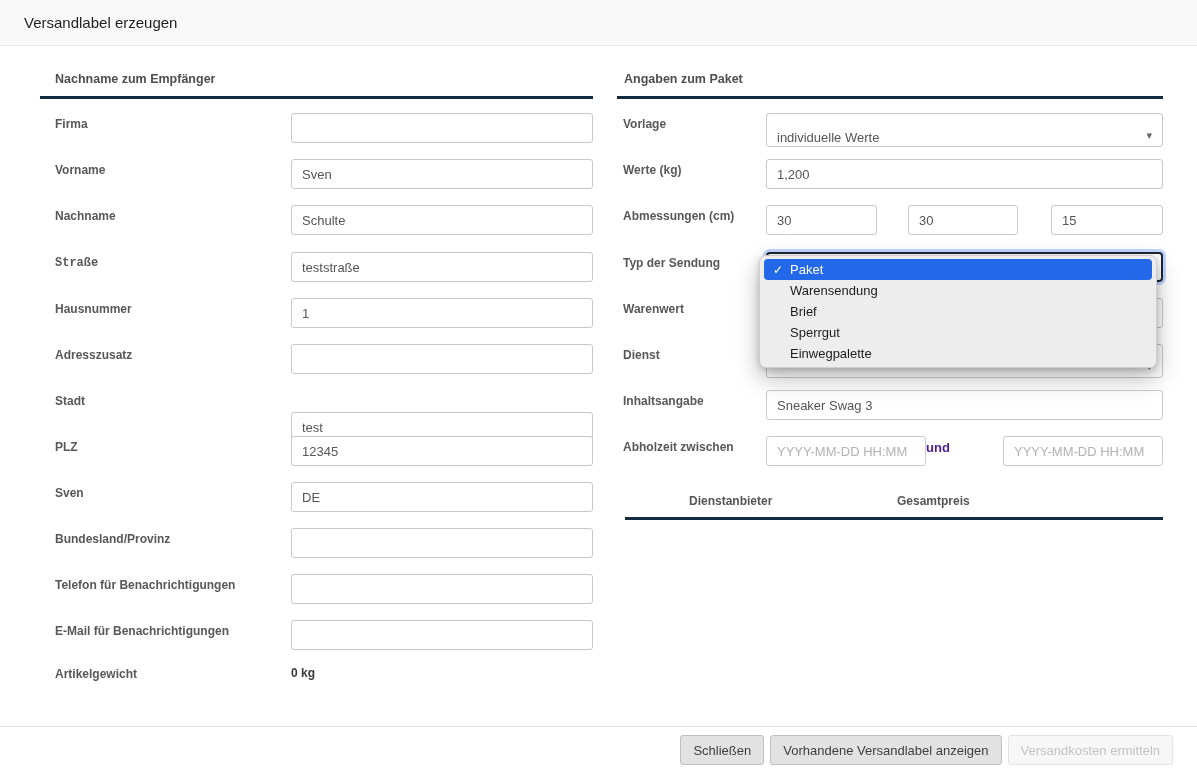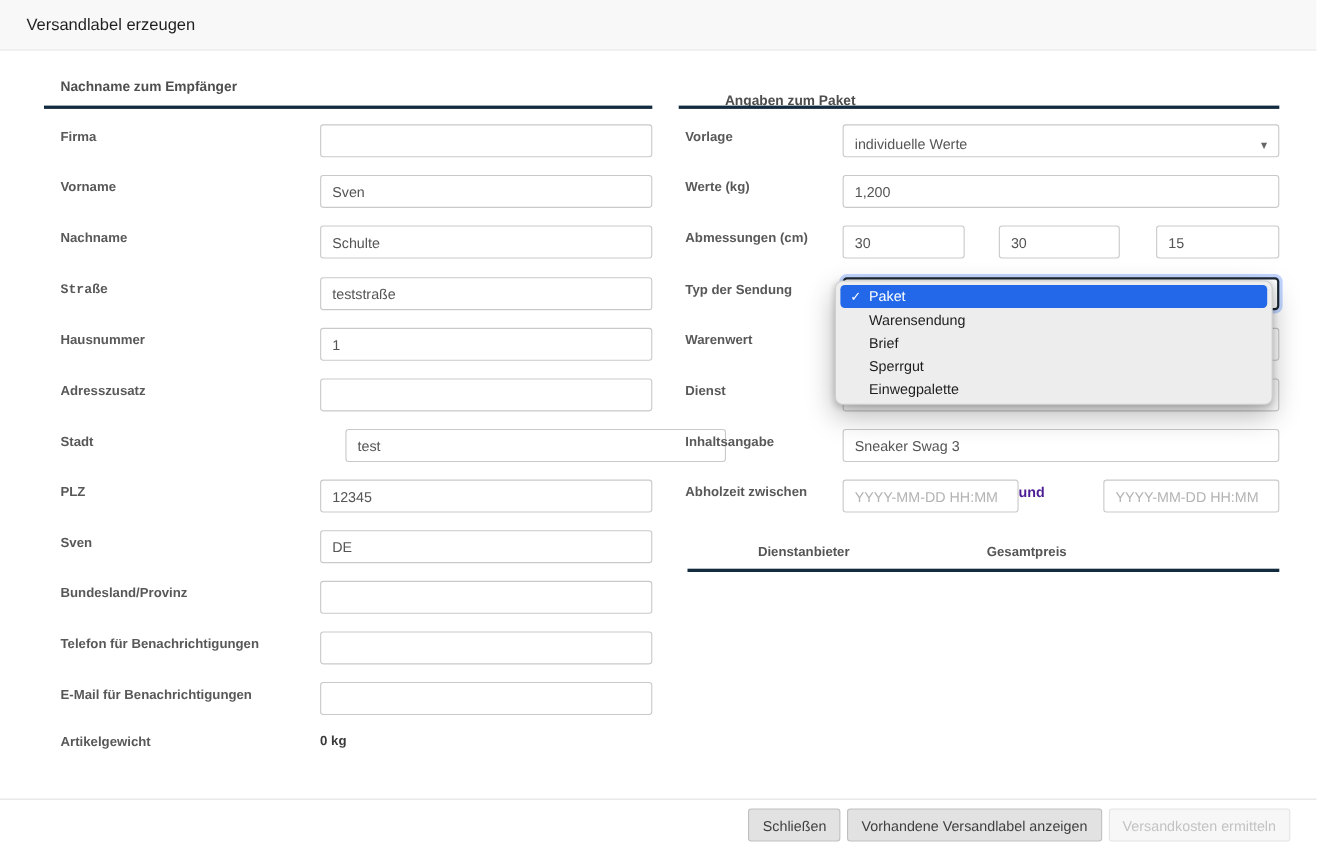--- a/index.html
+++ b/index.html
@@ -25,22 +25,22 @@
   .txt{
     position:absolute;height:30px;box-sizing:border-box;
     border:1px solid #c9c9c9;border-radius:3px;background:#fff;
     font-family:"Liberation Sans",sans-serif;font-size:13px;color:#555;
     padding:0 10px;outline:none;
   }
   .txt::placeholder{color:#b3b3b3;}
   .selectbox{
     position:absolute;height:30px;box-sizing:border-box;
     border:1px solid #c9c9c9;border-radius:3px;background:#fff;
-    display:flex;align-items:flex-end;justify-content:space-between;
-    font-size:13px;color:#555;padding:4px 10px;cursor:default;
+    display:flex;align-items:flex-start;justify-content:space-between;
+    font-size:13px;color:#555;padding:16px 10px;cursor:default;
   }
   .caret{font-size:11px;color:#666;line-height:1;}
   .focus-select{
     position:absolute;height:30px;box-sizing:border-box;background:#fff;
     border:2px solid #1c2732;border-radius:4px;
     box-shadow:0 0 0 3px rgba(100,150,255,0.40);
   }
   .static-value{position:absolute;font-size:13px;color:#333;}
   .conj{position:absolute;font-size:13px;font-weight:bold;color:#4c1d95;text-align:left;}
   .table-head{position:absolute;font-size:12px;font-weight:bold;color:#555;}
@@ -87,41 +87,41 @@
 <div class="field-label" style="left:55px;top:256px;font-family:Liberation Mono, monospace;">Straße</div>
 <input class="txt" style="left: 291px; top: 252px; width: 302px;" value="teststraße">
 
 <div class="field-label" style="left:55px;top:302px;">Hausnummer</div>
 <input class="txt" style="left: 291px; top: 298px; width: 302px;" value="1">
 
 <div class="field-label" style="left:55px;top:348px;">Adresszusatz</div>
 <input class="txt" style="left: 291px; top: 344px; width: 302px;" value="">
 
 <div class="field-label" style="left:55px;top:394px;">Stadt</div>
-<input class="txt" style="left: 291px; top: 390px; width: 346px; margin-left: 23px;" value="test">
+<input class="txt" style="left: 291px; top: 412px; width: 302px;" value="test">
 
 <div class="field-label" style="left:55px;top:440px;">PLZ</div>
 <input class="txt" style="left: 291px; top: 436px; width: 302px;" value="12345">
 
 <div class="field-label" style="left:55px;top:486px;">Sven</div>
 <input class="txt" style="left: 291px; top: 482px; width: 302px;" value="DE">
 
 <div class="field-label" style="left:55px;top:532px;">Bundesland/Provinz</div>
 <input class="txt" style="left: 291px; top: 528px; width: 302px;" value="">
 
 <div class="field-label" style="left:55px;top:578px;">Telefon für Benachrichtigungen</div>
 <input class="txt" style="left: 291px; top: 574px; width: 302px;" value="">
 
 <div class="field-label" style="left:55px;top:624px;">E-Mail für Benachrichtigungen</div>
 <input class="txt" style="left: 291px; top: 620px; width: 302px;" value="">
 
 <div class="field-label" style="left:55px;top:667px;">Artikelgewicht</div>
 <div class="static-value" style="left:291px;top:666px;font-weight:bold;font-size:12px;color:#3a3a3a;">0 kg</div>
 
-<div class="section-title" style="left:659px;margin-top:12px;">Angaben zum Paket</div>
+<div class="section-title" style="left:624px;">Angaben zum Paket</div>
 <div class="section-divider" style="left:617px;width:546px;"></div>
 
 <div class="field-label" style="left:623px;top:117px;">Vorlage</div>
 <div class="selectbox" style="left:766px;top:113px;width:397px;">
   <span>individuelle Werte</span>
   <span class="caret">▾</span>
 </div>
 
 <div class="field-label" style="left:623px;top:163px;">Werte (kg)</div>
 <input class="txt" style="left: 766px; top: 159px; width: 397px;" value="1,200">

